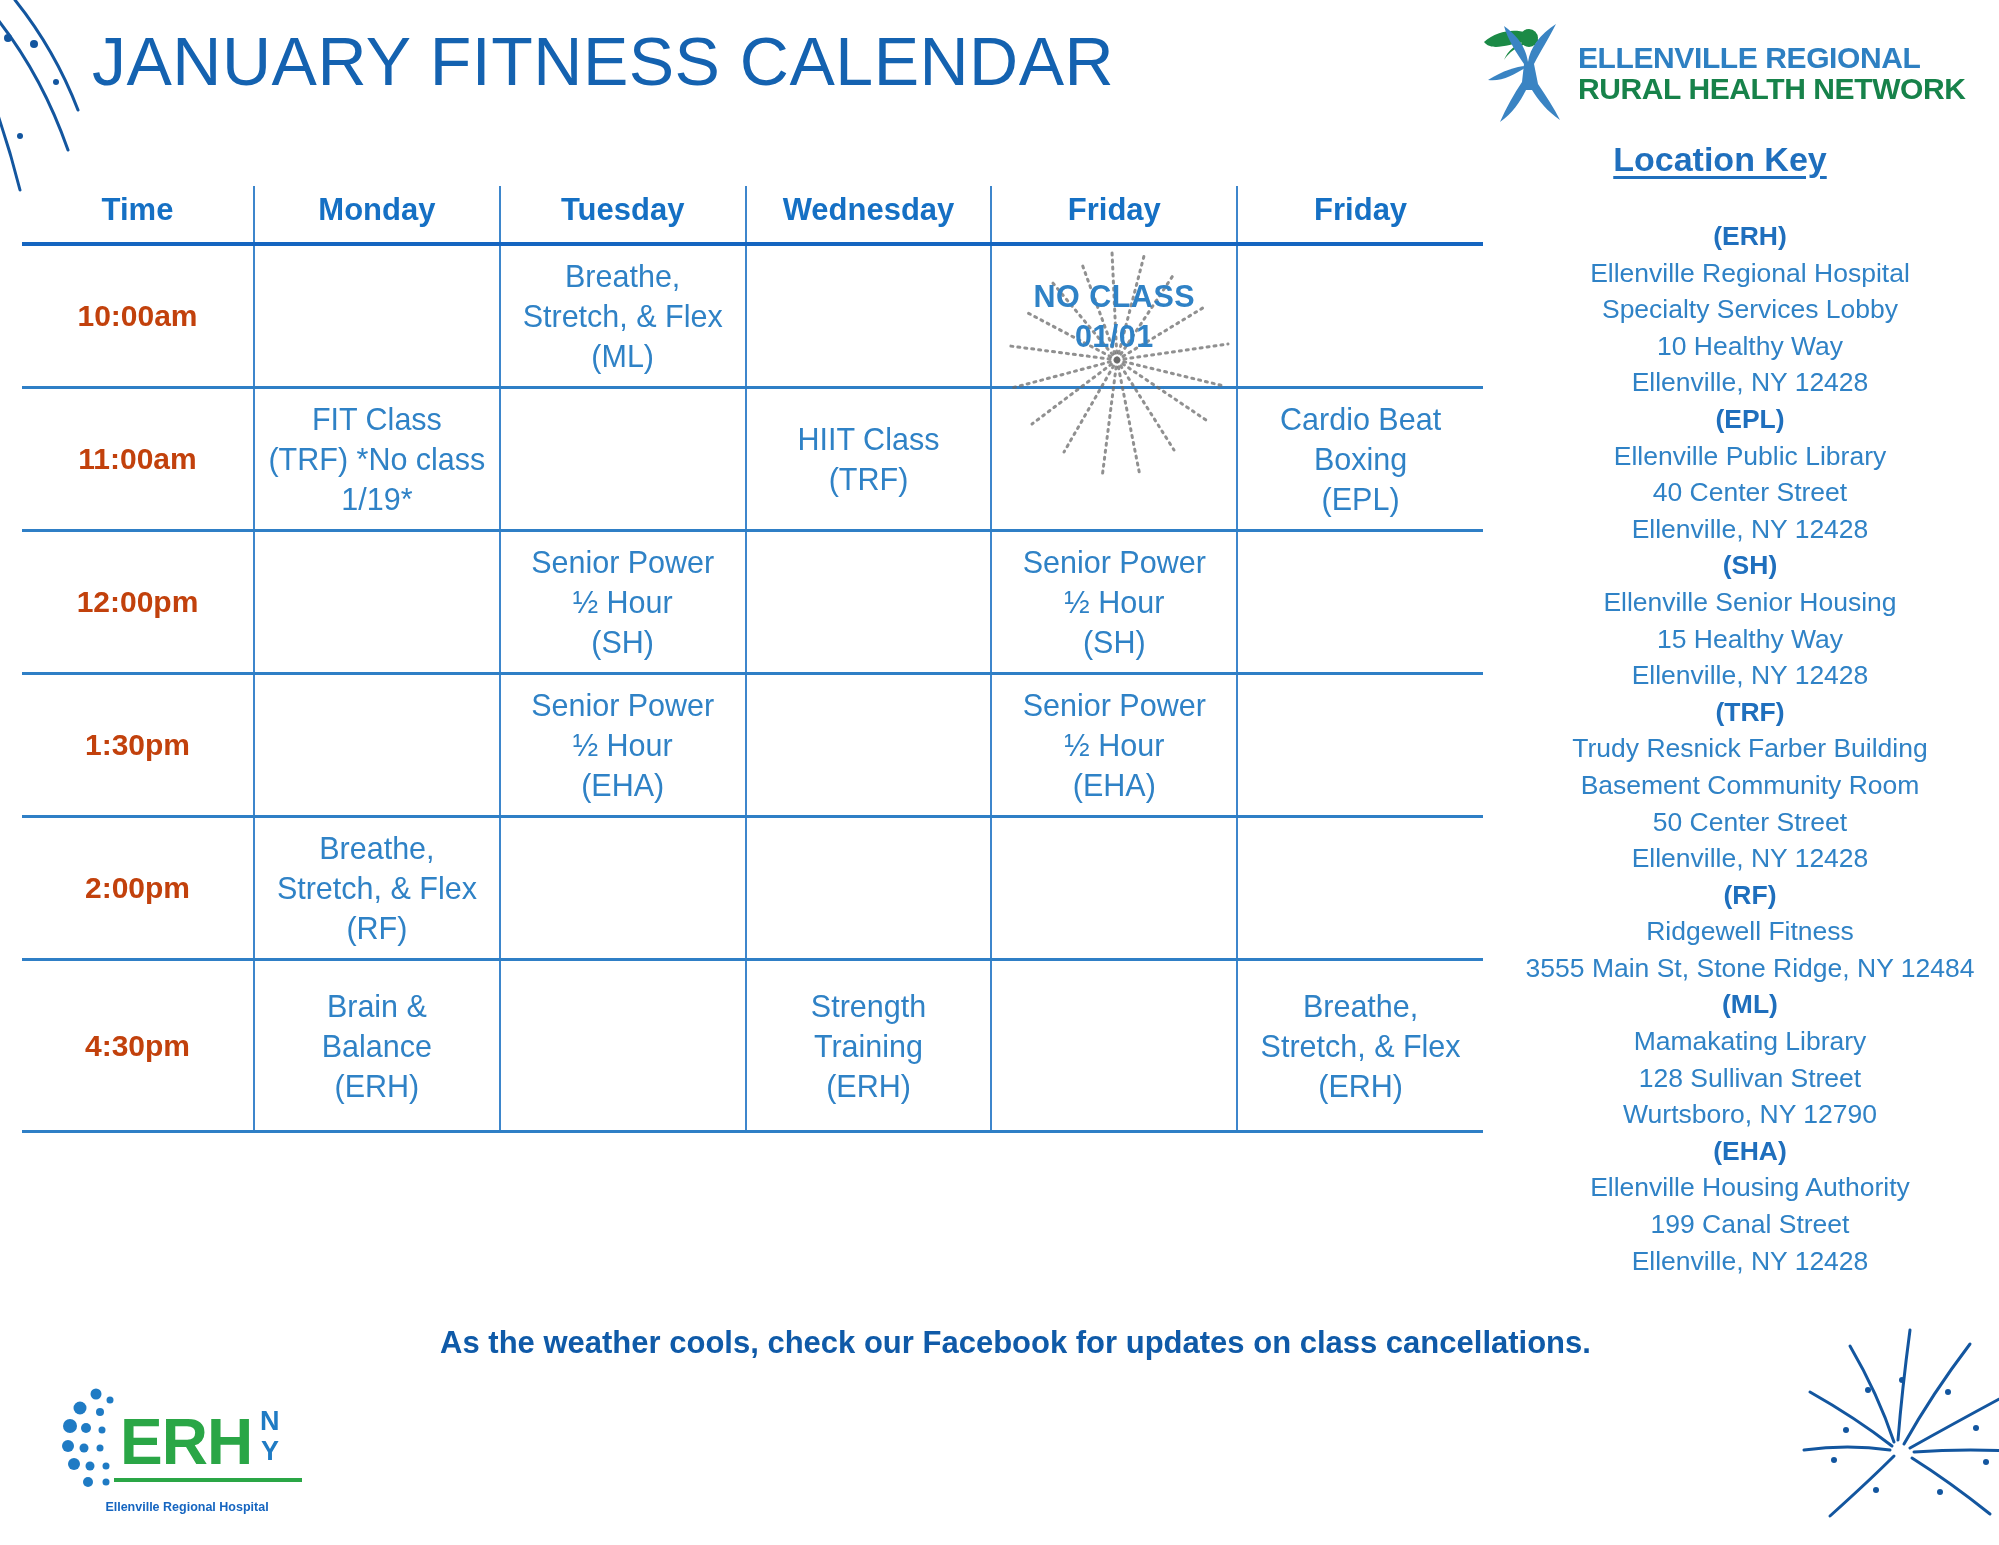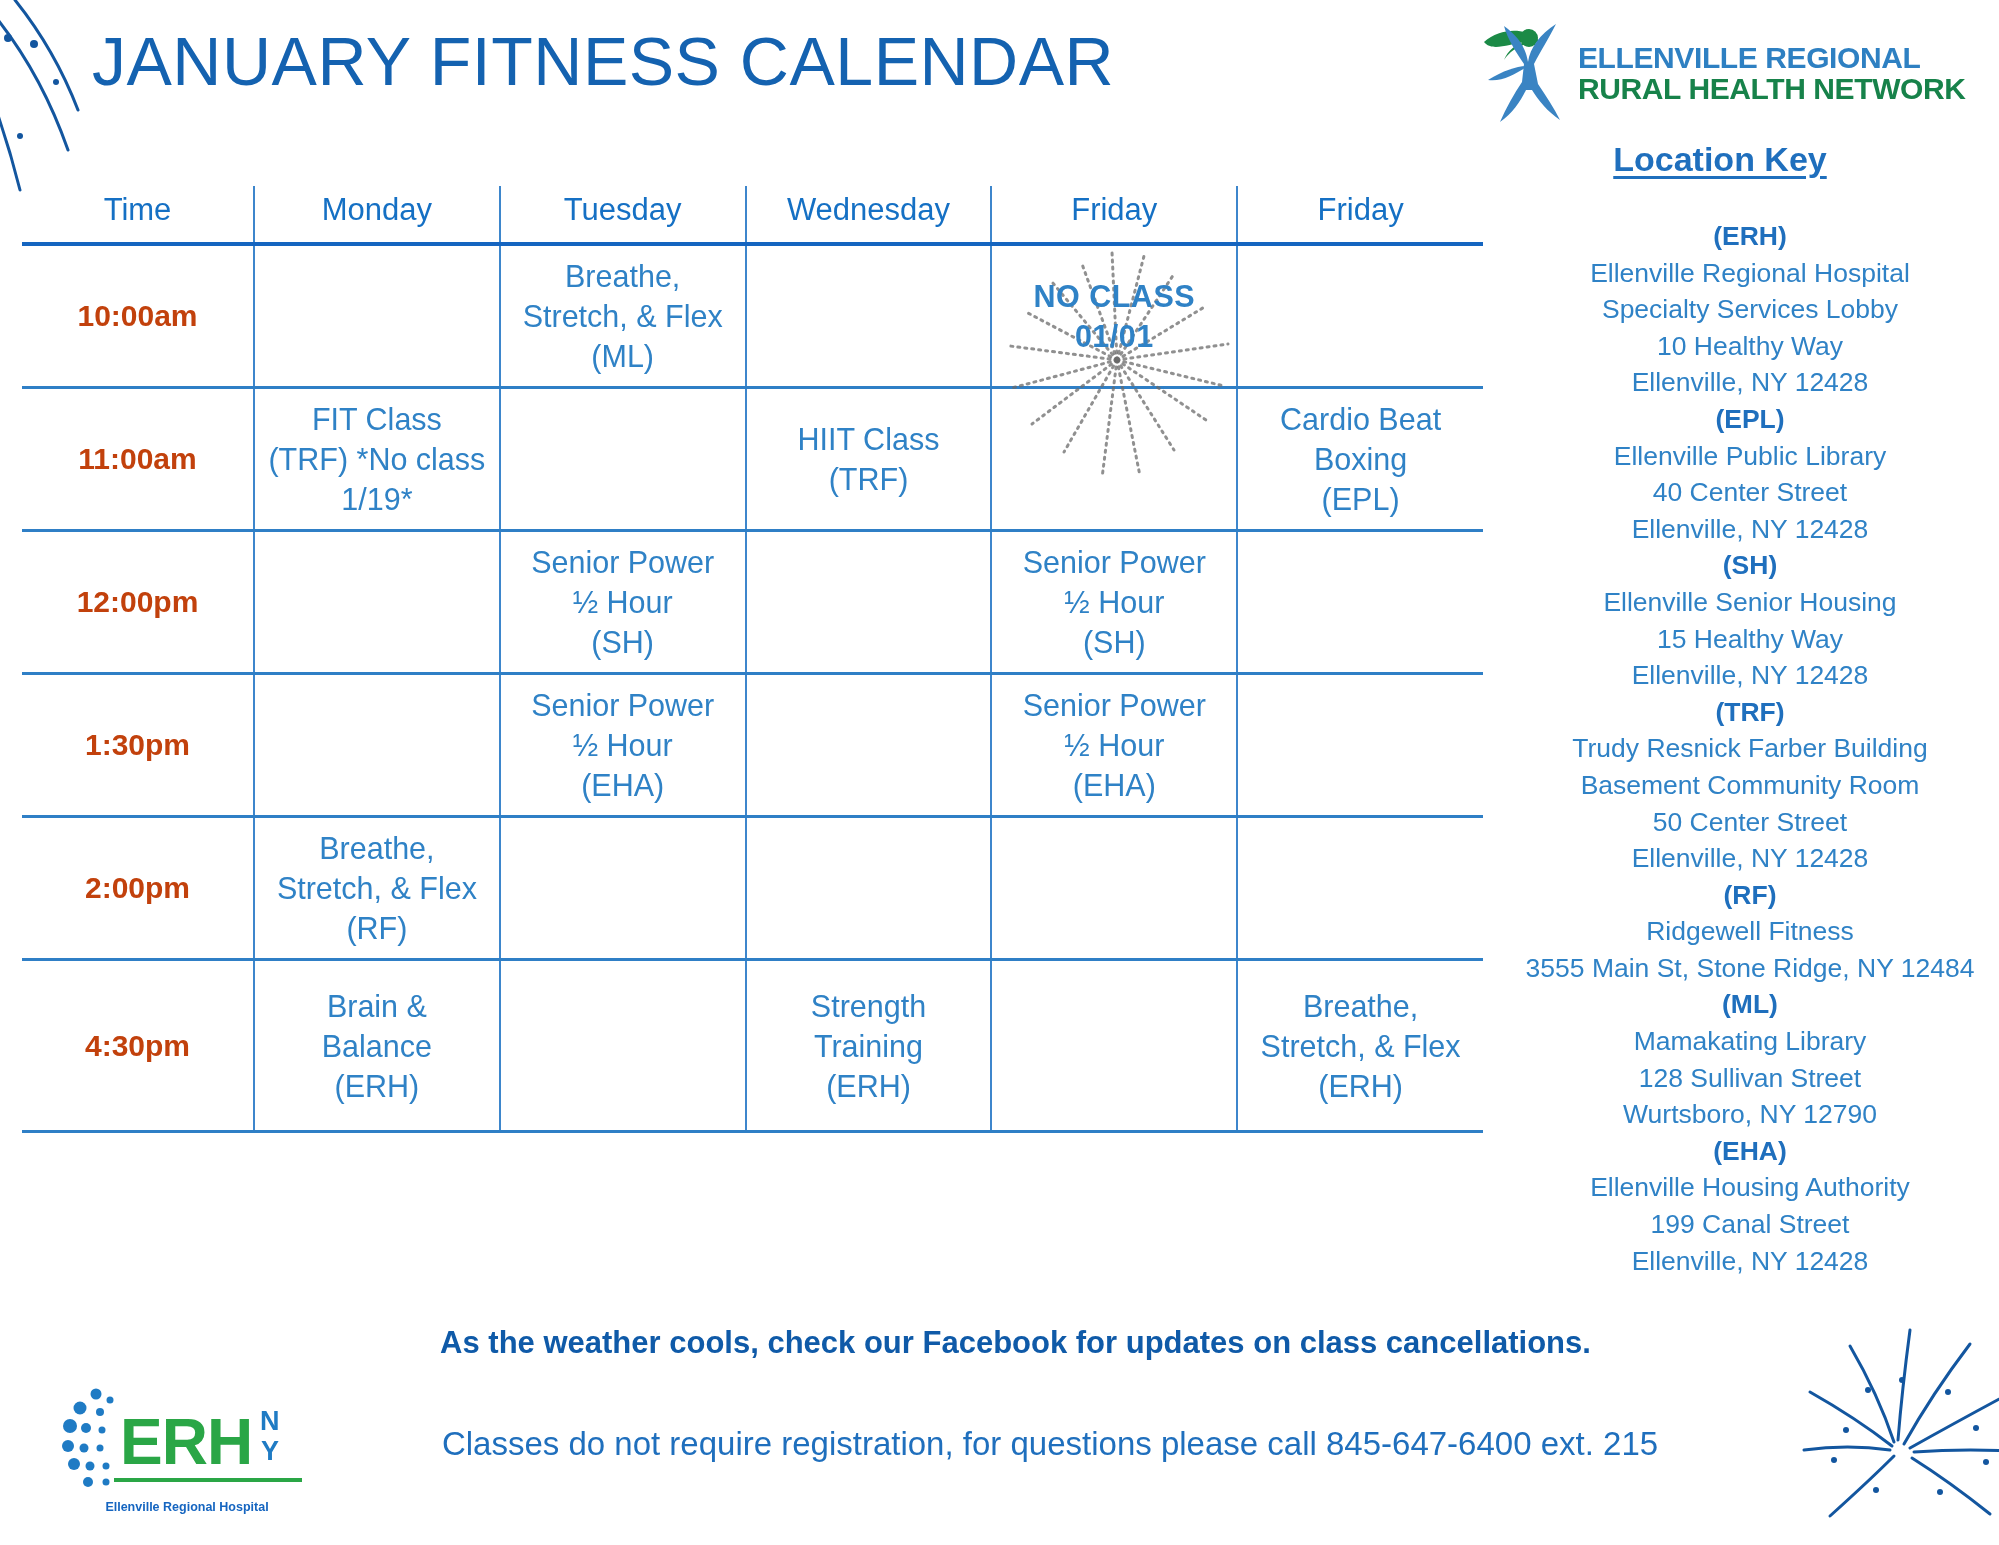--- a/index.html
+++ b/index.html
@@ -67,21 +67,21 @@
     left: 22px; top: 186px;
     width: 1461px;
     border-collapse: collapse;
     table-layout: fixed;
   }
   .cal col.c-time  { width: 232px; }
   .cal col.c-day   { width: 245.8px; }
 
   .cal th {
     font-size: 31px;
-    font-weight: normal;
+    font-weight: bold;
     color: #1570c4;
     padding: 6px 0 14px 0;
     border-bottom: 4px solid #1565c0;
     border-right: 2px solid #3d86cc;
     vertical-align: middle;
   }
   .cal th:first-child { border-right: 2px solid #3d86cc; }
   .cal th:last-child  { border-right: none; }
 
   .cal td {
@@ -341,21 +341,20 @@
           <td><span>Brain &amp;<br>Balance<br>(ERH)</span></td>
           <td></td>
           <td><span>Strength<br>Training<br>(ERH)</span></td>
           <td></td>
           <td><span>Breathe,<br>Stretch, &amp; Flex<br>(ERH)</span></td>
         </tr>
       </tbody>
   </table>
 
   <div class="footer-bold">As the weather cools, check our Facebook for updates on class cancellations.</div>
-  <div class="footer-reg">Classes do not require registration,  for questions please call 845-647-6400 ext. 215</div>
 
   <div class="erh-logo">
     <svg width="250" height="130" viewBox="0 0 250 130">
       <g fill="#1f7bc4">
         <circle cx="34" cy="16" r="5.5"></circle>
           <circle cx="18" cy="30" r="6.5"></circle>
         <circle cx="38" cy="34" r="4"></circle>  
           <circle cx="8" cy="48" r="7"></circle>
         <circle cx="24" cy="50" r="5"></circle>  
           <circle cx="40" cy="52" r="3.5"></circle>

